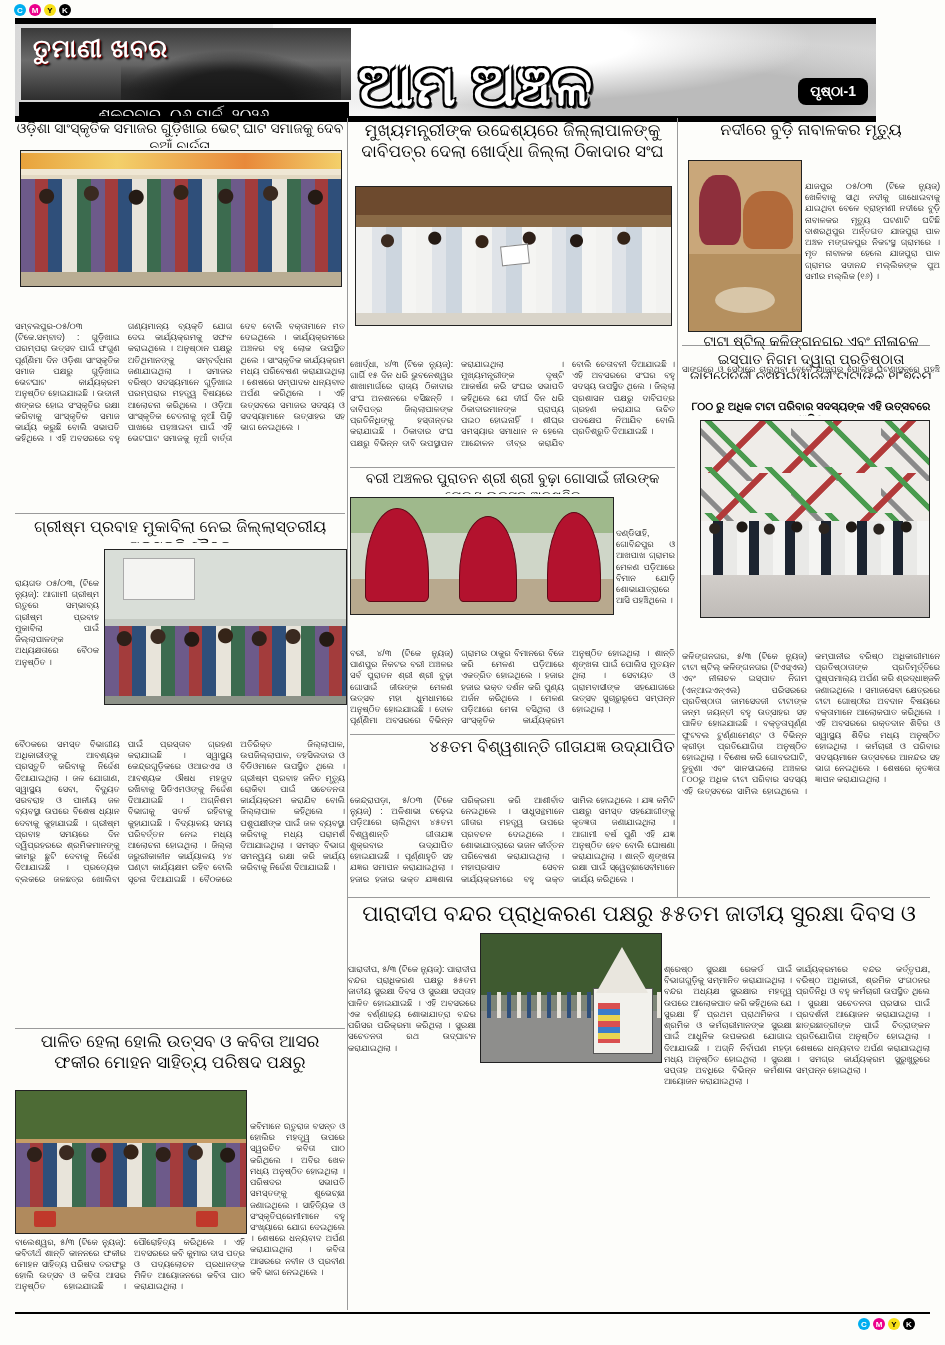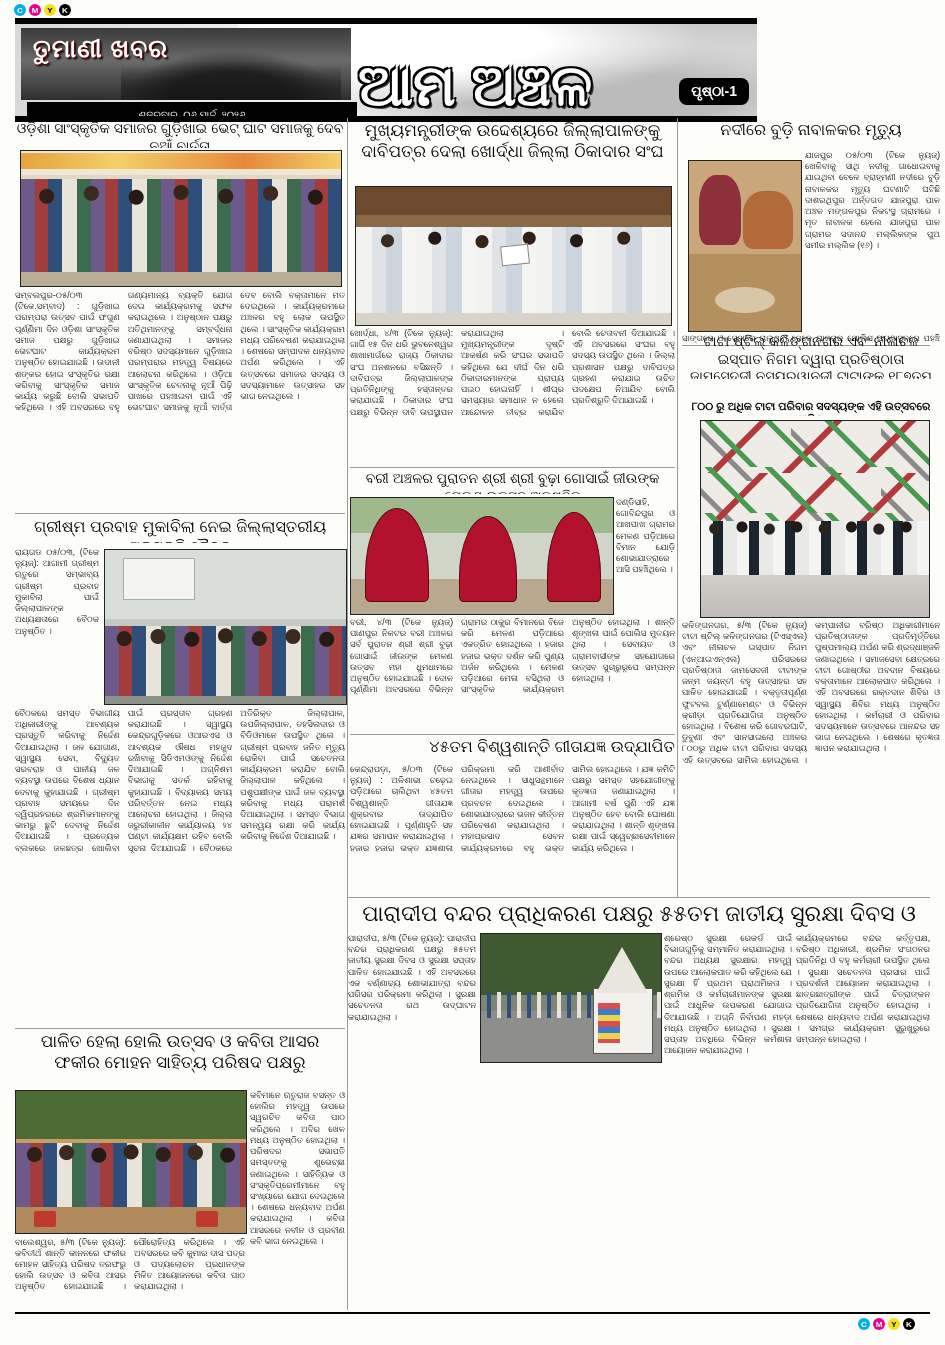--- a/index.html
+++ b/index.html
@@ -3,49 +3,49 @@
 <meta charset="utf-8">
 <style>
   html,body{margin:0;padding:0;background:#e9e9e9;}
   .page{position:relative;width:945px;height:1345px;background:#fdfdfa;margin:0 auto;
         font-family:"Liberation Sans","DejaVu Sans",sans-serif;color:#111;overflow:hidden;}
   
   .cmyk{position:absolute;display:flex;gap:3px;}
   .cmyk .dot{width:12px;height:12px;border-radius:50%;color:#fff;font-size:8px;font-weight:bold;
              display:flex;align-items:center;justify-content:center;font-family:"Liberation Sans",sans-serif;}
   
-  .masthead{position:absolute;left:15px;top:18px;width:742px;height:92px;
+  .masthead{position:absolute;left:15px;top:18px;width:861px;height:92px;
             border-top:6px solid #000;border-bottom:6px solid #000;
             background:linear-gradient(90deg,#d8d8d8 0%,#f4f4f4 40%,#ffffff 62%,#cfcfcf 80%,#f0f0f0 100%);overflow:hidden;}
   .mast-cloud{position:absolute;right:0;top:0;width:70%;height:100%;
             background:radial-gradient(ellipse at 30% 20%,#ffffff 0 30%,transparent 60%),
                        radial-gradient(ellipse at 70% 80%,#bbb 0 25%,transparent 55%),
                        linear-gradient(180deg,#c9c9c9,#f7f7f7);}
   .logo-block{position:absolute;left:6px;top:4px;width:330px;height:72px;
             background:linear-gradient(180deg,#3a3a3a 0%,#6b6b6b 45%,#2e2e2e 100%);overflow:hidden;}
   .logo-hut{position:absolute;right:10px;bottom:0;width:220px;height:50px;
             background:radial-gradient(ellipse at 50% 100%,#111 0 40%,transparent 70%),
                        linear-gradient(180deg,transparent 0 30%,#222 80%);opacity:.8;}
   .paper-name{position:absolute;left:12px;top:6px;font-size:25px;font-weight:bold;color:#fff;
             text-shadow:1px 1px 0 #7a0000,2px 2px 2px #000;letter-spacing:1px;}
-  .date-bar{position:absolute;left:12px;top:78px;width:330px;height:26px;background:#000;
-            color:#fff;font-size:10px;display:flex;align-items:center;justify-content:center;}
+  .date-bar{position:absolute;left:4px;top:78px;width:330px;height:26px;background:#000;
+            color:#fff;font-size:16px;display:flex;align-items:center;justify-content:center;}
   .section-title{position:absolute;left:300px;top:28px;width:320px;text-align:center;
             font-size:57px;font-weight:bold;color:#fff;
             text-shadow:-2px -2px 0 #000,2px -2px 0 #000,-2px 2px 0 #000,2px 2px 0 #000,3px 3px 0 #444;}
   .page-box{position:absolute;right:8px;top:54px;background:#000;color:#fff;border-radius:8px;
             font-size:14px;font-weight:bold;padding:5px 12px;}
   
   .vrule{position:absolute;width:1px;background:#9a9a9a;}
   .hrule{position:absolute;height:1px;background:#9a9a9a;}
   .footer-rule{position:absolute;left:15px;top:1312px;width:915px;height:2px;background:#000;}
   
   .headline{position:absolute;font-weight:normal;color:#000;text-align:center;overflow:hidden;line-height:1.25;}
   .subhead{position:absolute;font-weight:bold;color:#000;text-align:center;overflow:hidden;}
-  .body-text{position:absolute;font-size:8.5px;line-height:1.32;text-align:justify;overflow:hidden;color:#151515;}
+  .body-text{position:absolute;font-size:8.5px;line-height:1.32;text-align:justify;overflow:hidden;color:#151515;margin-top:31px;}
   .cols-3{column-count:3;column-gap:8px;}
   .cols-2{column-count:2;column-gap:8px;}
   
   .ph{position:absolute;border:1px solid #222;overflow:hidden;background:#b9b0a0;}
   .ph .band{position:absolute;left:0;width:100%;}
   .crowd{background:
       radial-gradient(circle at 8% 18%,#2e2019 0 7px,transparent 8px),
       radial-gradient(circle at 22% 15%,#3a2a20 0 7px,transparent 8px),
       radial-gradient(circle at 36% 19%,#241a14 0 7px,transparent 8px),
       radial-gradient(circle at 50% 14%,#352418 0 7px,transparent 8px),

